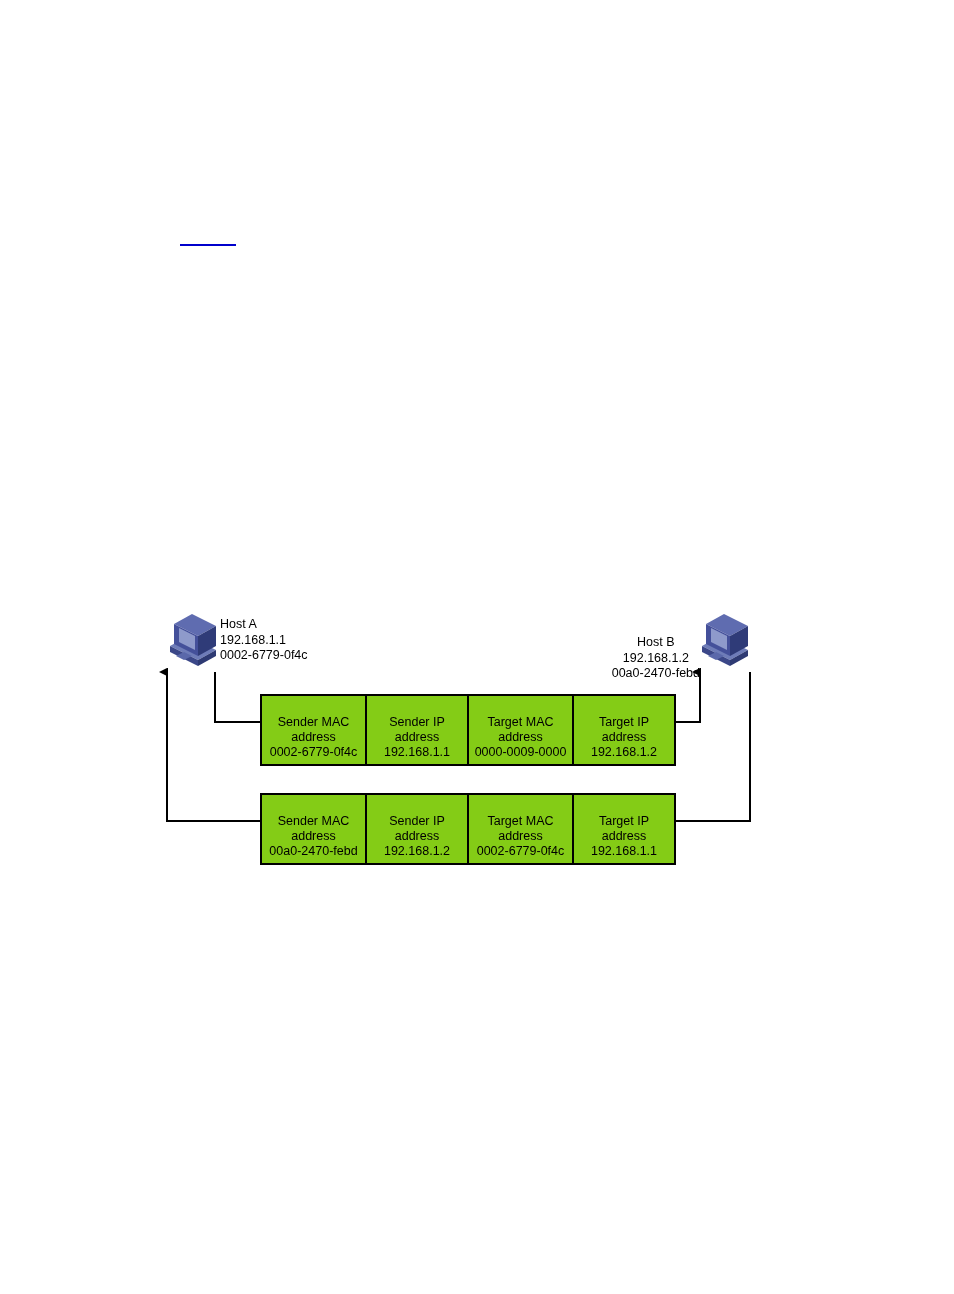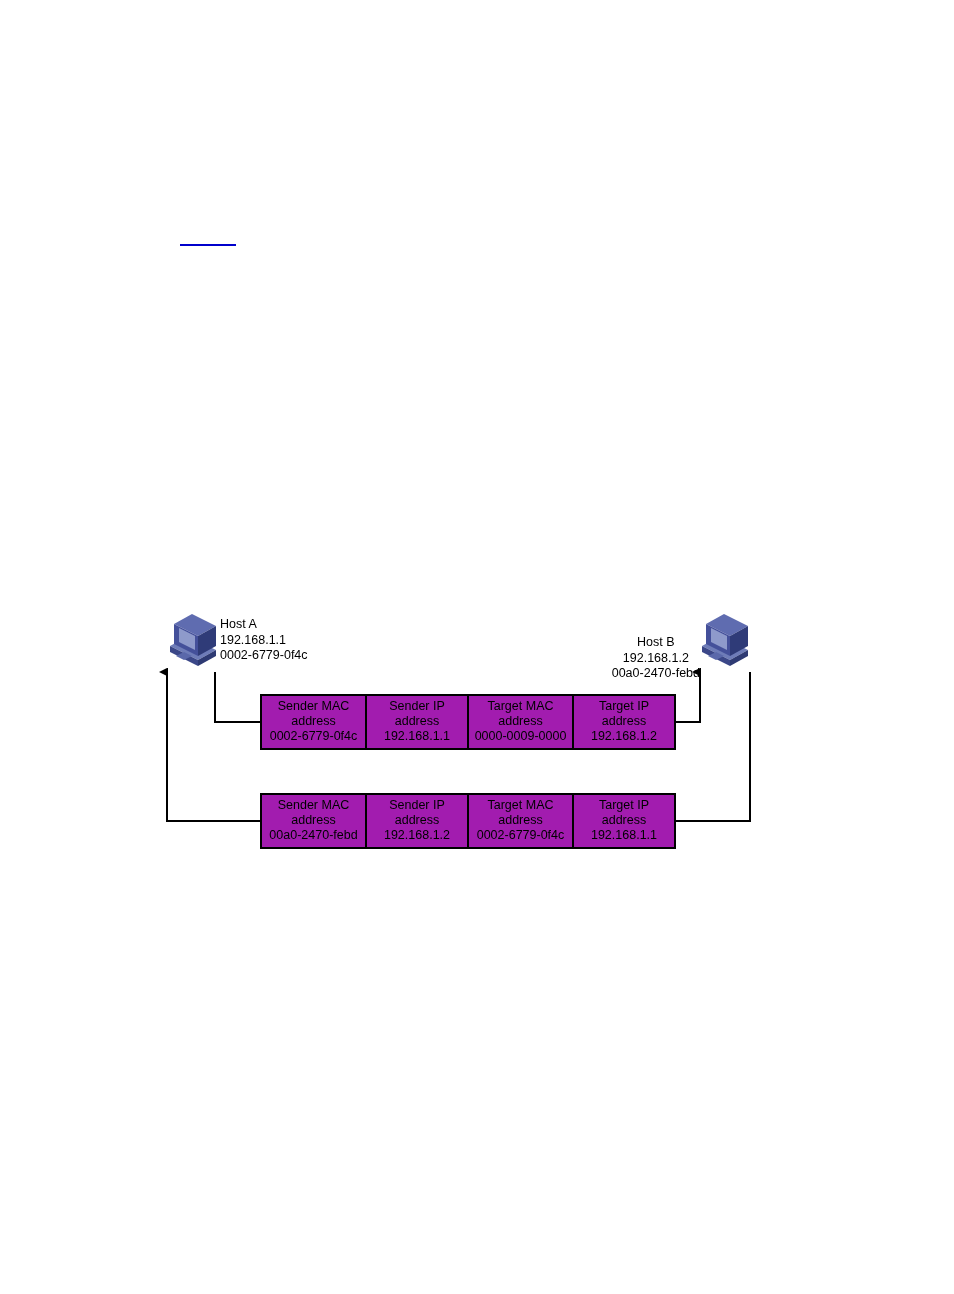--- a/index.html
+++ b/index.html
@@ -73,26 +73,26 @@
     border-collapse: collapse;
     border: 2px solid #000000;
     background: #C2CDE8;
     table-layout: fixed;
   }
   #packet-table-1 { left: 260px; top: 694px; }
   #packet-table-2 { left: 260px; top: 793px; }
 
   .packet-table td {
     border: 2px solid #000000;
-    background: #a21caf;
+    background: #84cc16;
     text-align: center;
     vertical-align: middle;
     font-size: 12.5px;
     line-height: 15px;
-    padding: 3px 4px 4px 4px;
+    padding: 19px 4px 4px 4px;
     color: #000000;
     white-space: nowrap;
   }
   .cell-title { display: block; }
   .cell-value { display: block; }
 
   .col-smac { width: 95px; }
   .col-sip  { width: 92px; }
   .col-tmac { width: 95px; margin-top: 48px; }
   .col-tip  { width: 92px; }

